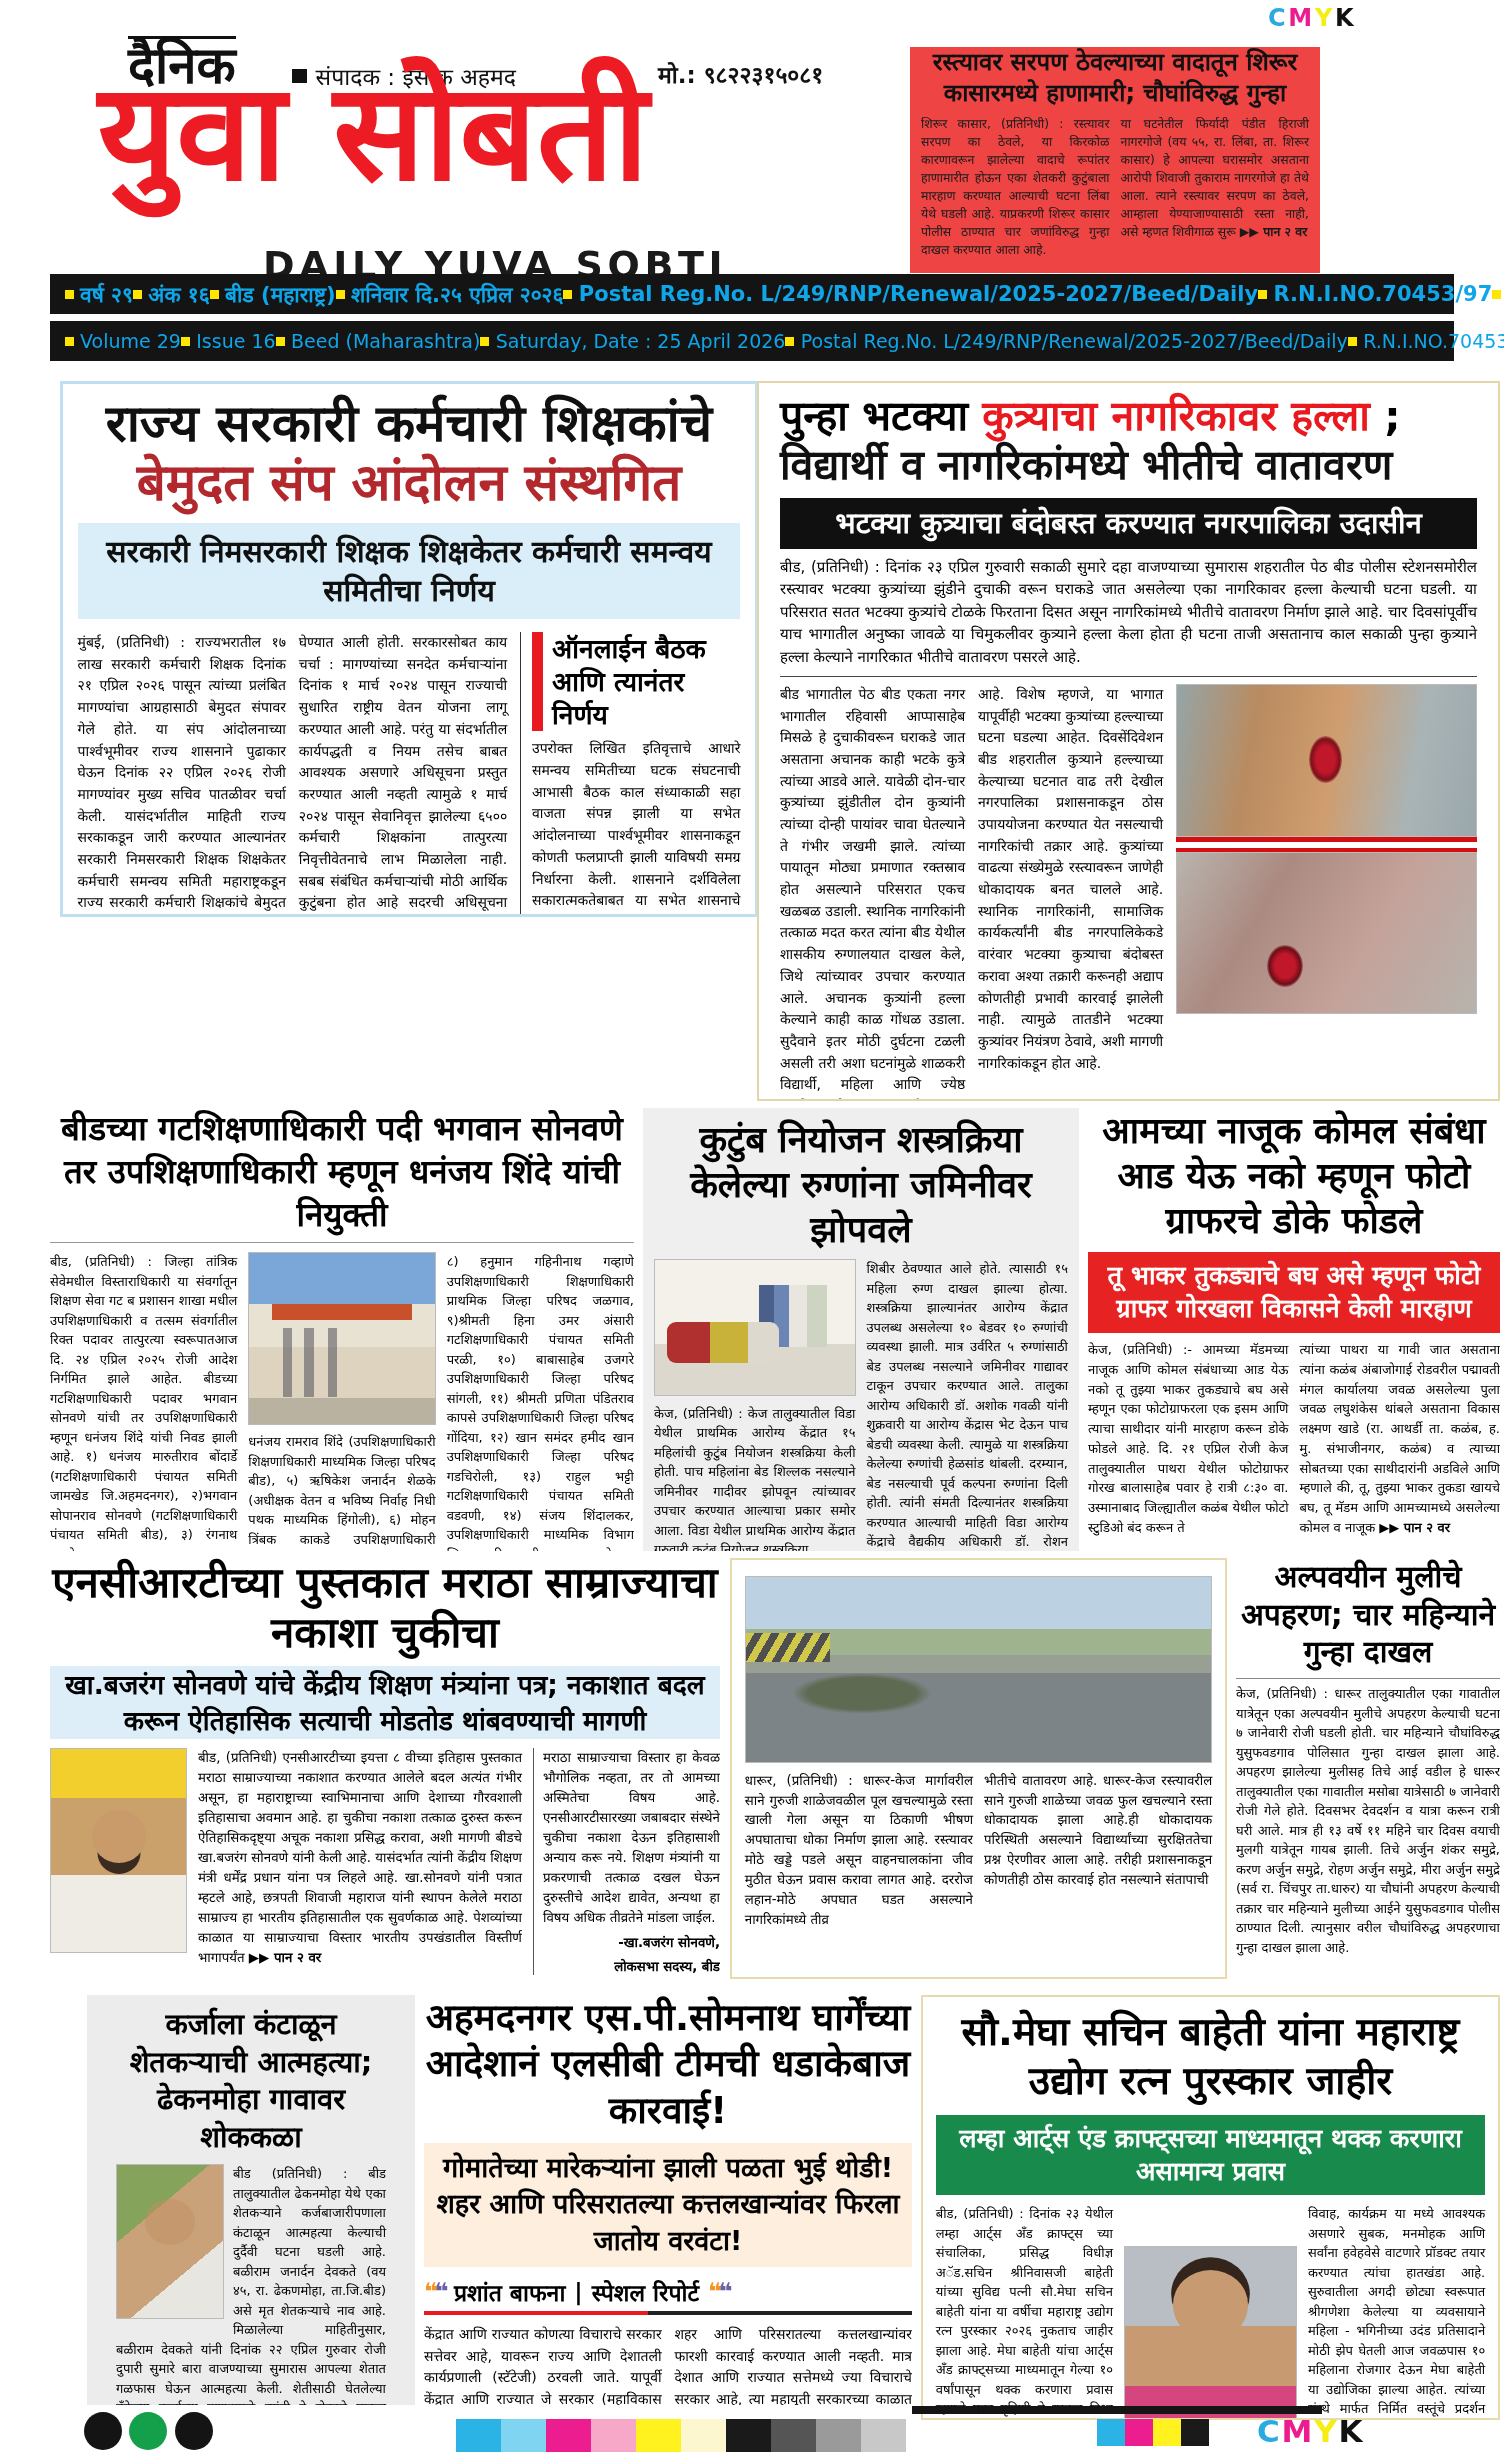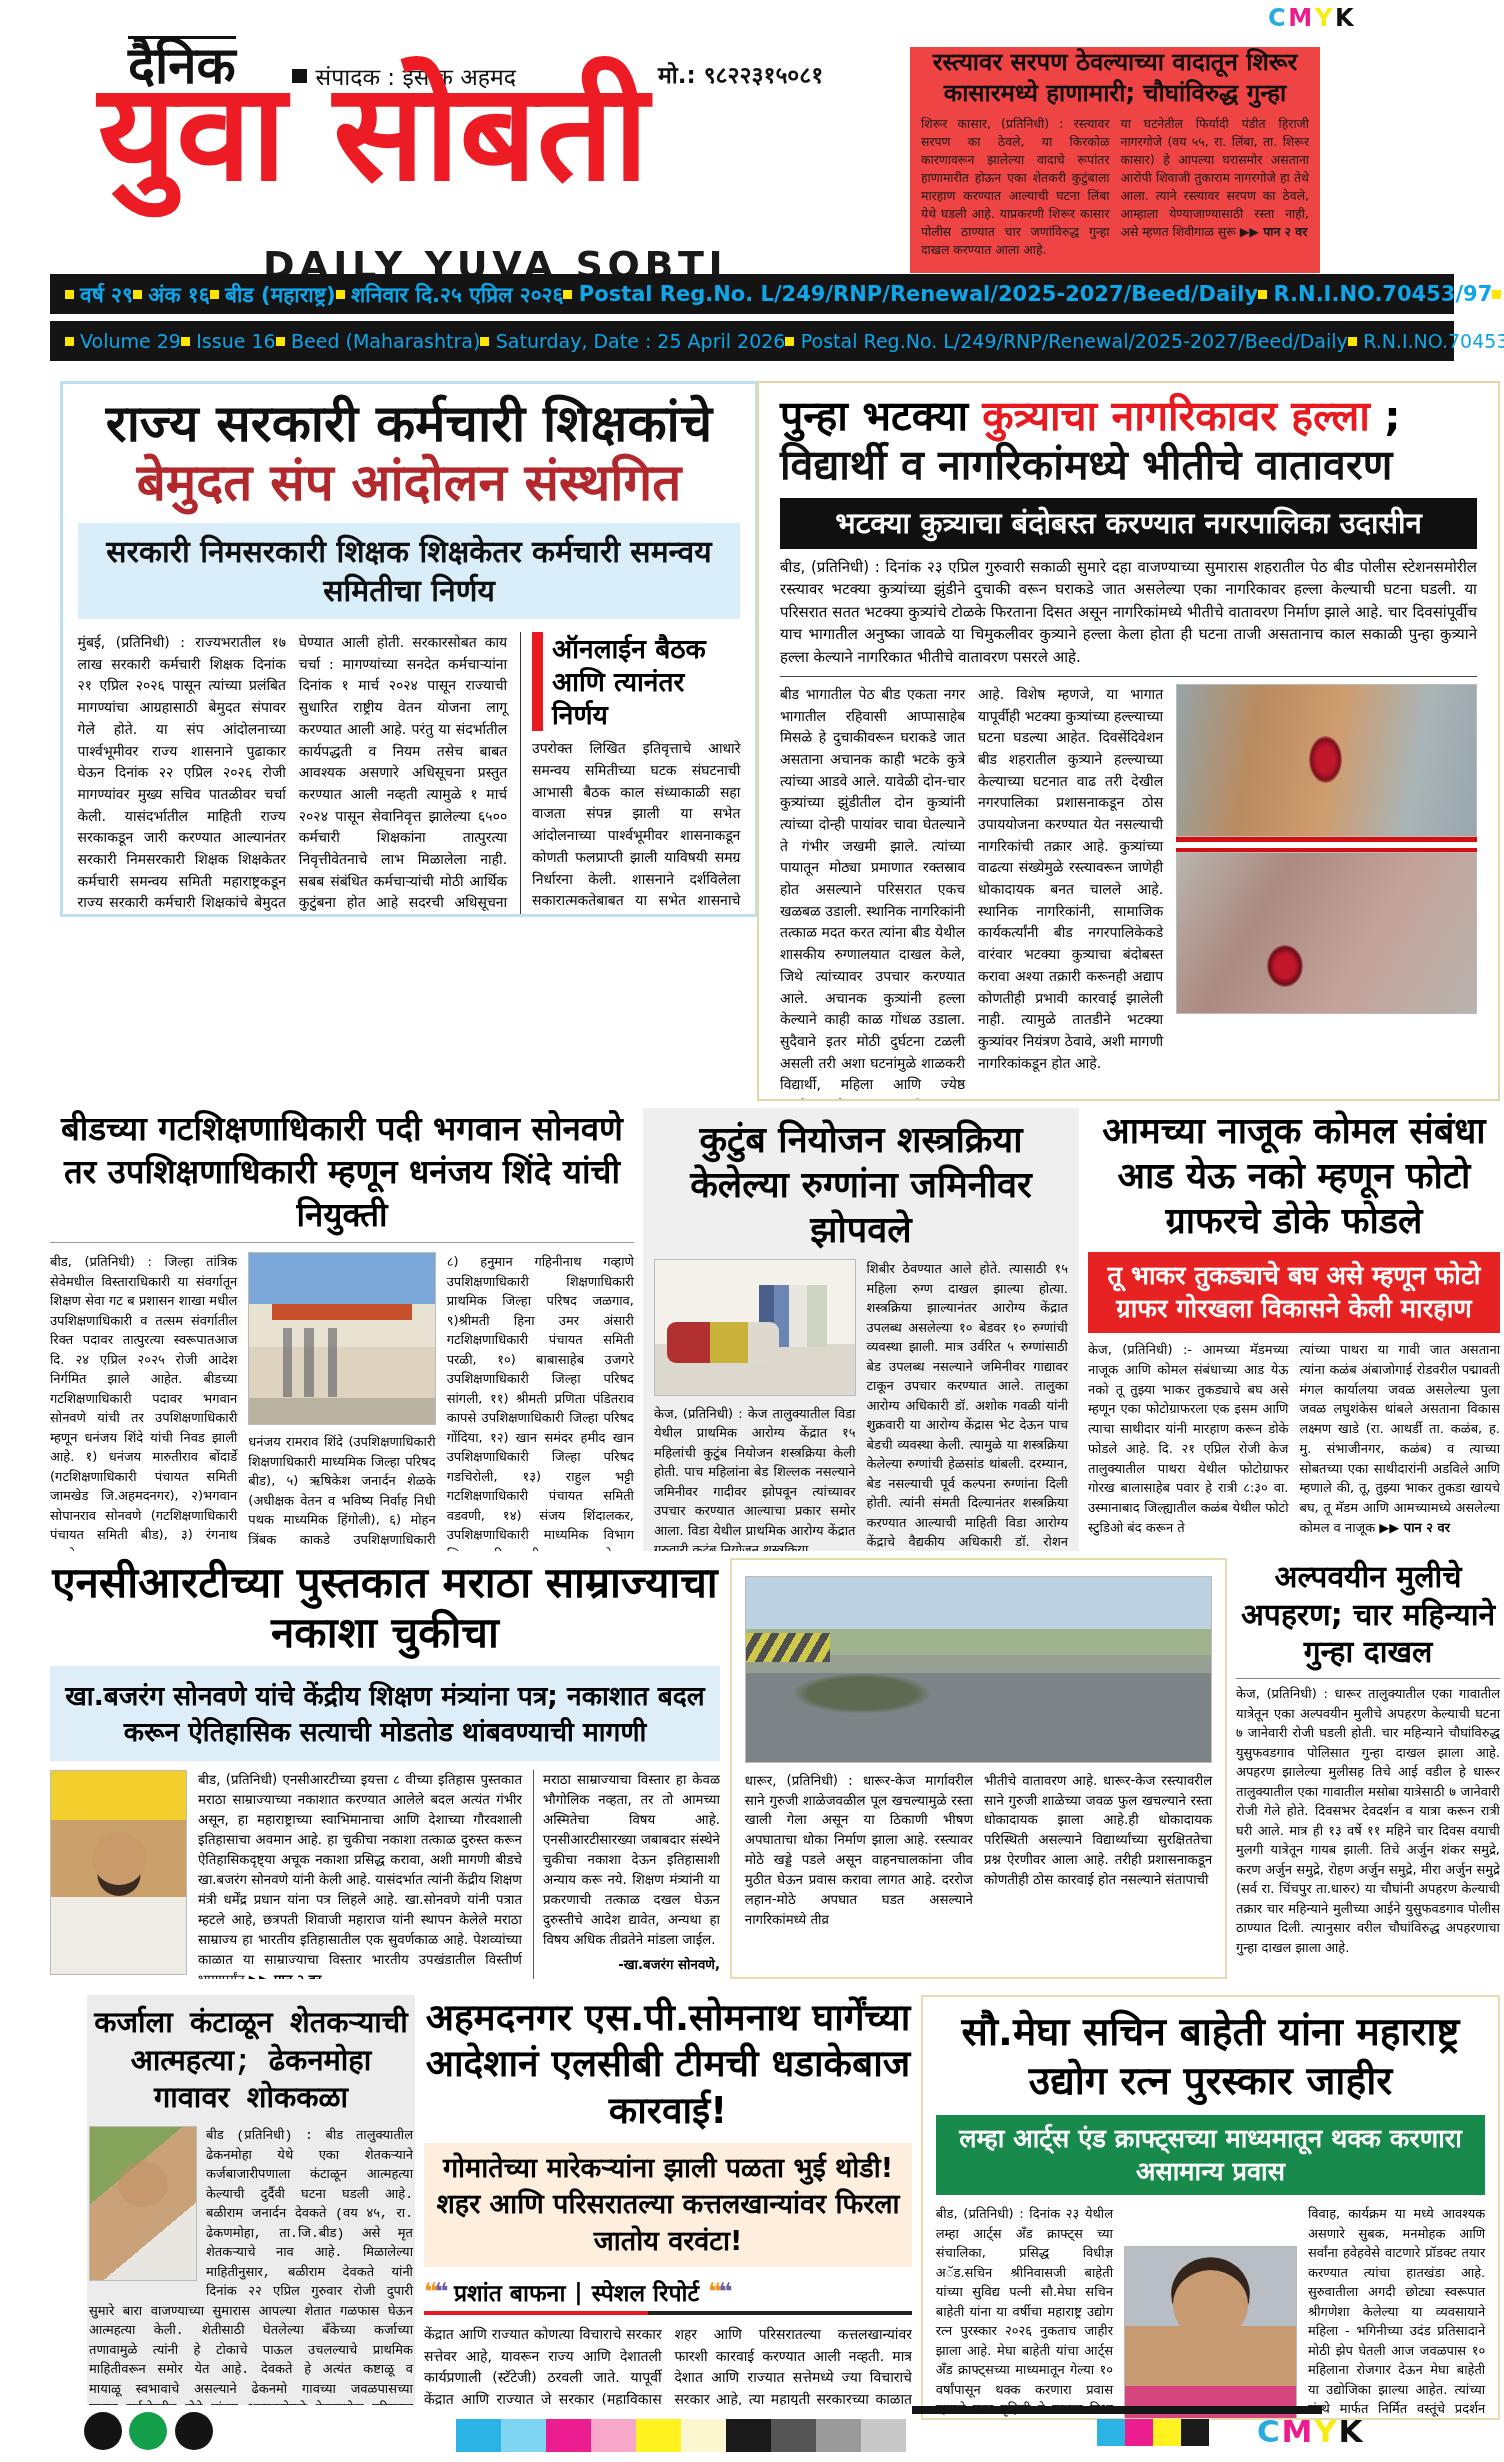--- a/index.html
+++ b/index.html
@@ -89,21 +89,21 @@
   .photog-box { position:absolute; top:1108px; left:1088px; width:412px; height:443px; overflow:hidden; }
   .photog-box h2 { font-size:36px; font-weight:bold; line-height:1.25; text-align:center; }
   .photog-sub { margin:9px 0 7.3px; background:#e62222; color:#fff; font-size:25.5px; font-weight:bold; text-align:center; line-height:1.3; padding:7.3px 7.3px; }
   .photog-row { display:flex; gap:11px; }
   .photog-row .c { flex:1; }
   .photog-row p { font-size:13px; line-height:1.52; text-align:justify; }
 
   
   .ncert-box { position:absolute; top:1558px; left:50px; width:670px; height:421px; overflow:hidden; }
   .ncert-box h2 { font-size:42px; font-weight:bold; text-align:center; line-height:1.2; }
-  .ncert-sub { margin-top:7.3px; background:#ddeef8; font-size:26.4px; font-weight:bold; text-align:center; line-height:1.35; padding:12px 9px; }
+  .ncert-sub { margin-top:7.3px; background:#ddeef8; font-size:26.4px; font-weight:bold; text-align:center; line-height:1.35; padding:1px 9px; }
   .ncert-row { display:flex; gap:11px; margin-top:9px; }
   .ph-sonwane { width:137px; height:205px; flex:0 0 auto; background:linear-gradient(#f3cf2e 0 24%, #caa06b 24% 62%, #efece6 62%); }
   .ph-sonwane::before { content:""; position:absolute; top:30%; left:30%; width:40%; height:26%; border-radius:50%; background:#c99a6a; box-shadow:0 16.4px 0 -5.5px #3a2a20; }
   .ncert-row .body { flex:1; }
   .ncert-row p { font-size:13.3px; line-height:1.5; text-align:justify; }
   .ncert-quote { width:187px; flex:0 0 auto; border-left:1.8px solid #555; padding-left:9px; }
   .ncert-quote .sig { text-align:right; font-weight:bold; margin-top:5.5px; font-size:13.3px; }
 
   .bridge-box { position:absolute; top:1558px; left:730px; width:497px; height:421px; border:2.7px solid #e8d9ae; padding:9px 12.8px; overflow:hidden; }
   .bridge-box h2 { font-size:32px; font-weight:bold; text-align:center; line-height:1.25; }
@@ -112,21 +112,21 @@
   .ph-road::after { content:""; position:absolute; top:30%; left:0; width:18%; height:16%; background:repeating-linear-gradient(120deg,#cfc84a 0 7.3px,#4f4f4f 7.3px 14.6px); }
   .bridge-row { display:flex; gap:11px; margin-top:7.3px; }
   .bridge-row .c { flex:1; }
   .bridge-row p { font-size:13.3px; line-height:1.5; text-align:justify; }
 
   .kidnap-box { position:absolute; top:1558px; left:1236px; width:264px; height:421px; overflow:hidden; }
   .kidnap-box h2 { font-size:30px; font-weight:bold; line-height:1.25; text-align:center; border-bottom:0; }
   .kidnap-box p { font-size:13px; line-height:1.5; text-align:justify; margin-top:7.3px; border-top:0.9px solid #888; padding-top:5.5px; }
 
   
-  .farmer-box { position:absolute; top:1995px; left:87px; width:328px; height:410px; background:#ececec; padding:11px 2px; overflow:hidden;font-family:Liberation Mono, monospace; }
+  .farmer-box { position:absolute; top:1995px; left:87px; width:328px; height:410px; background:#ececec; padding:11px 29px; overflow:hidden; }
   .farmer-box h2 { font-size:29px; font-weight:bold; text-align:center; line-height:1.3; }
   .ph-farmer { float:left; width:108px; height:155px; margin:7.3px 9px 3.6px 0; background:linear-gradient(140deg,#86a35c 0 32%,#caa27a 32% 68%,#e8e6e0 68%); }
   .ph-farmer::before { content:""; position:absolute; top:22%; left:26%; width:48%; height:30%; border-radius:50%; background:#c0906080; }
   .farmer-box p { font-size:13px; line-height:1.5; text-align:justify; margin-top:7.3px; }
 
   .lcb-box { position:absolute; top:1995px; left:424px; width:488px; height:410px; overflow:hidden; }
   .lcb-box h2 { font-size:37px; font-weight:bold; text-align:center; line-height:1.25; }
   .lcb-sub { margin-top:9px; background:#fdeede; font-size:27px; font-weight:bold; text-align:center; line-height:1.35; padding:7.3px 9px; }
   .byline { display:flex; align-items:center; gap:9px; margin-top:9px; font-size:23px; font-weight:bold; }
   .qmark { font-size:24px; letter-spacing:-3.6px; }

